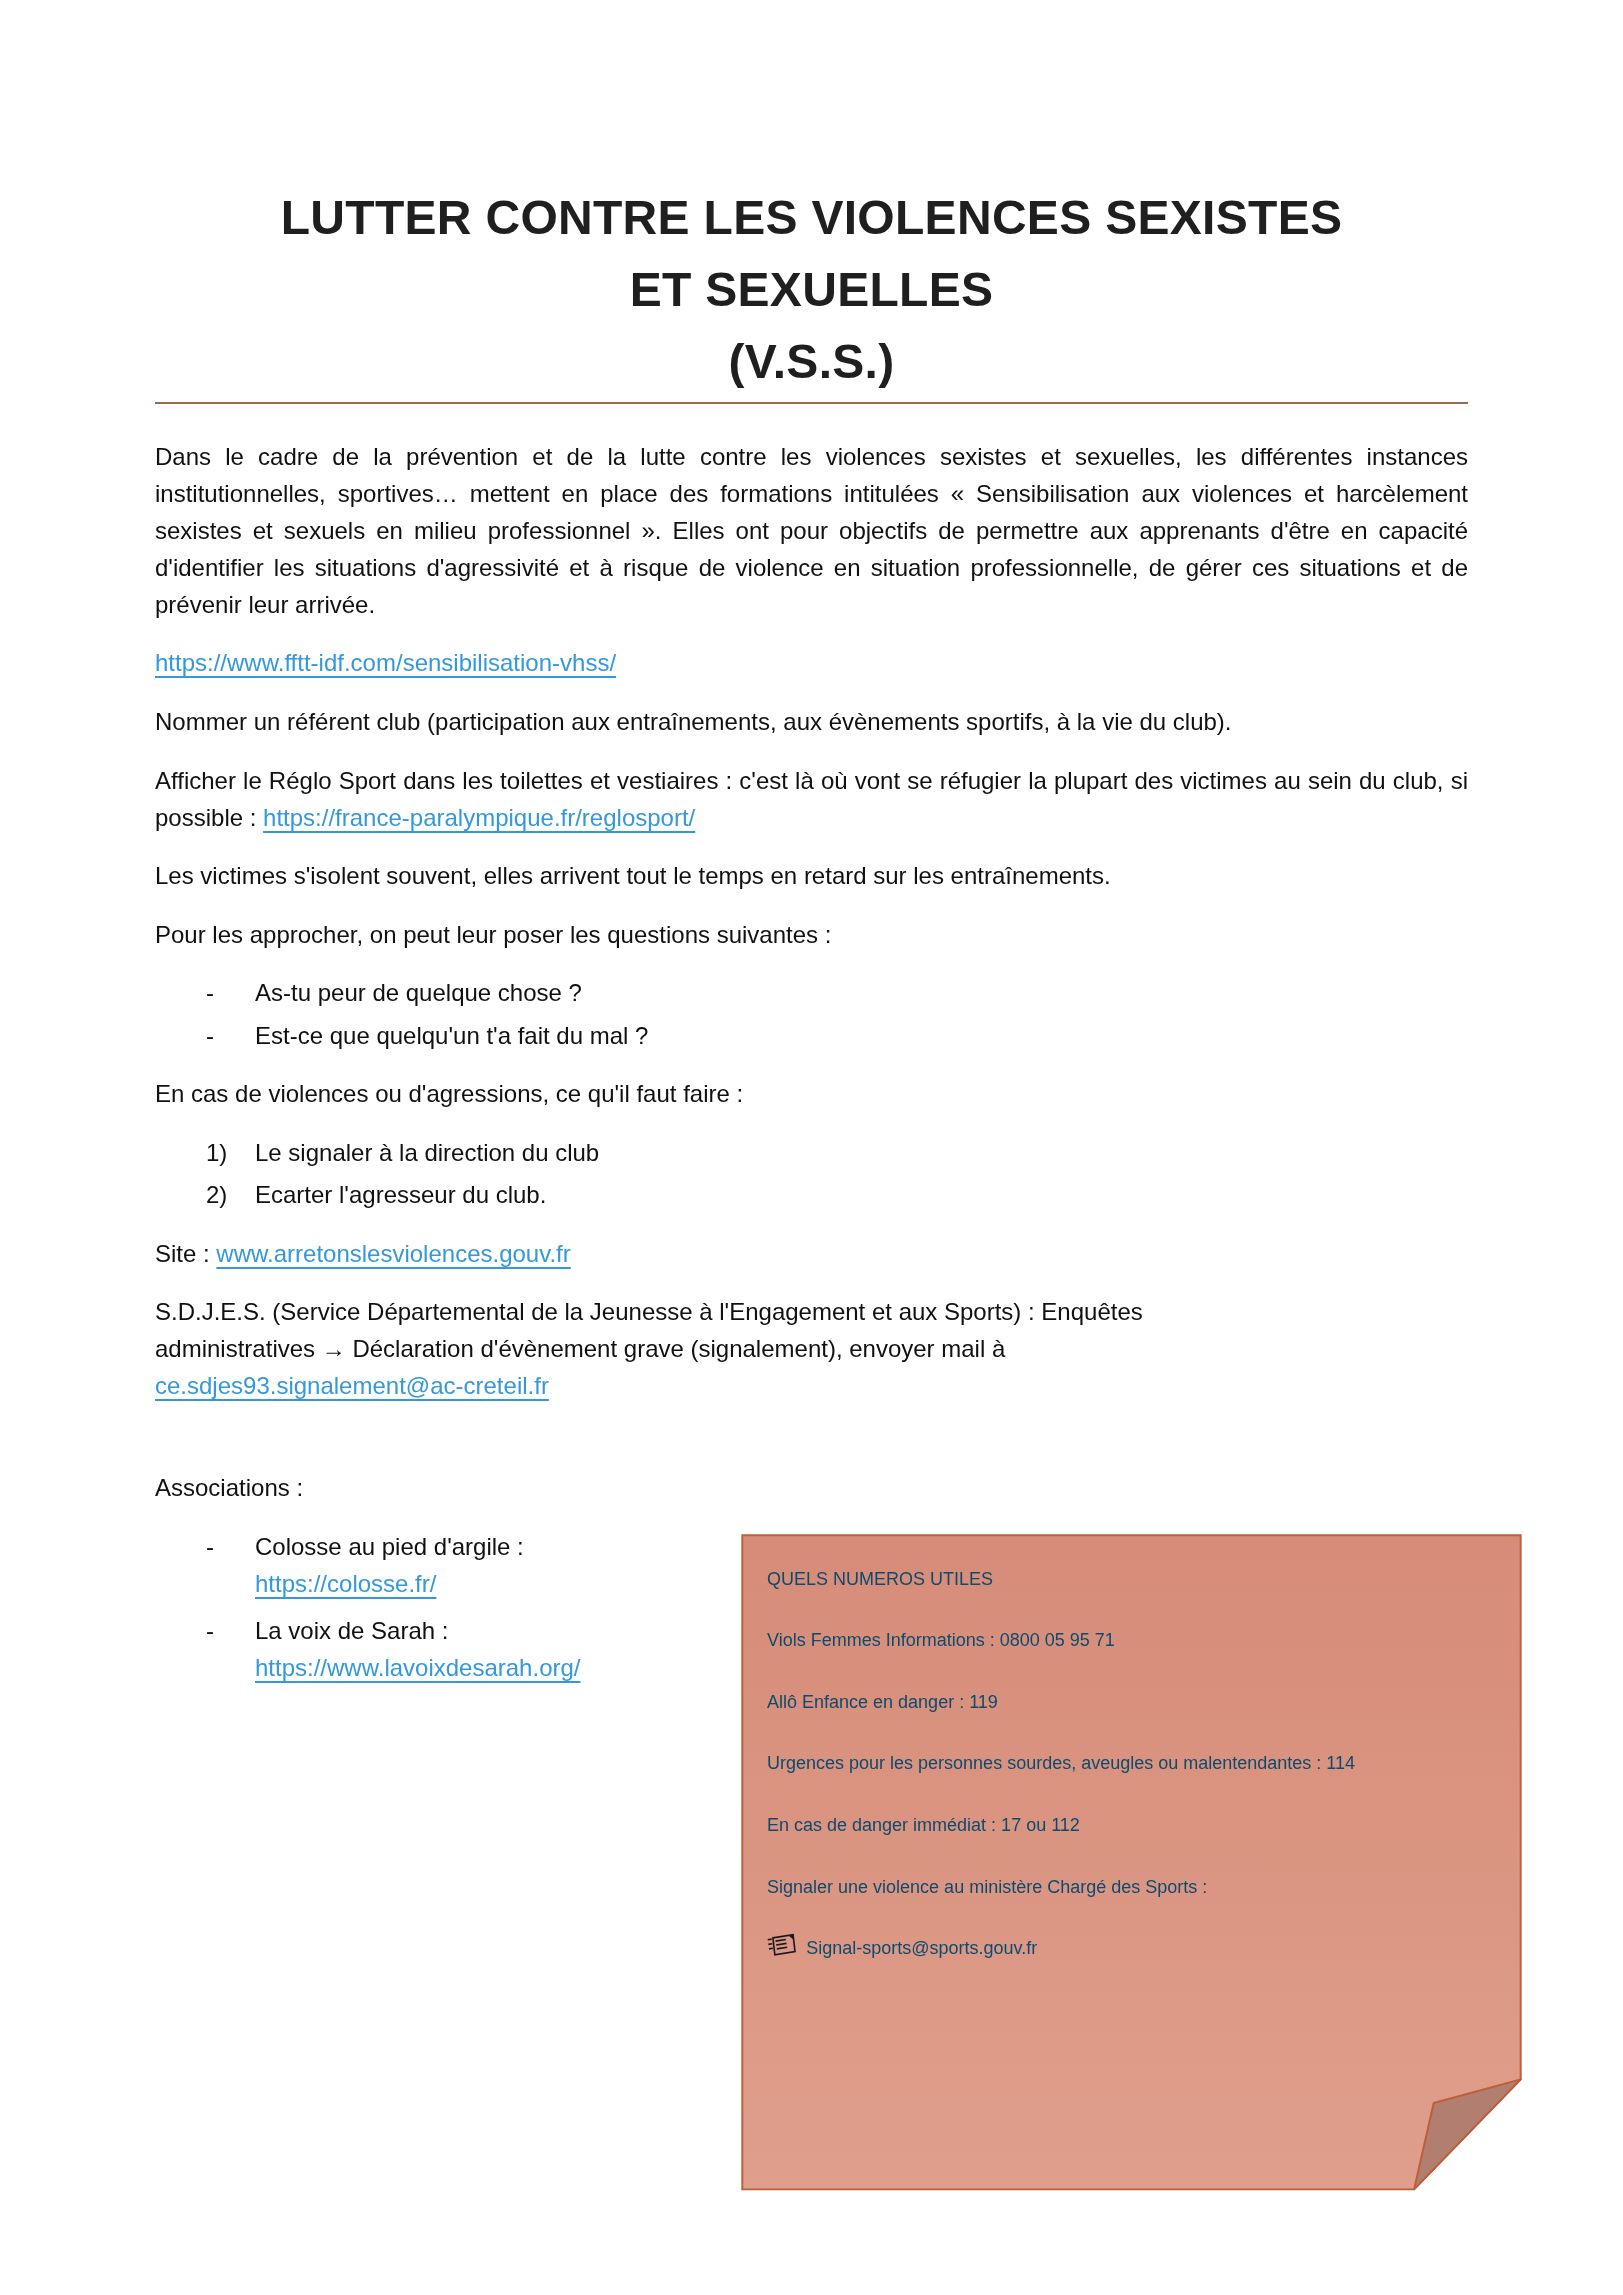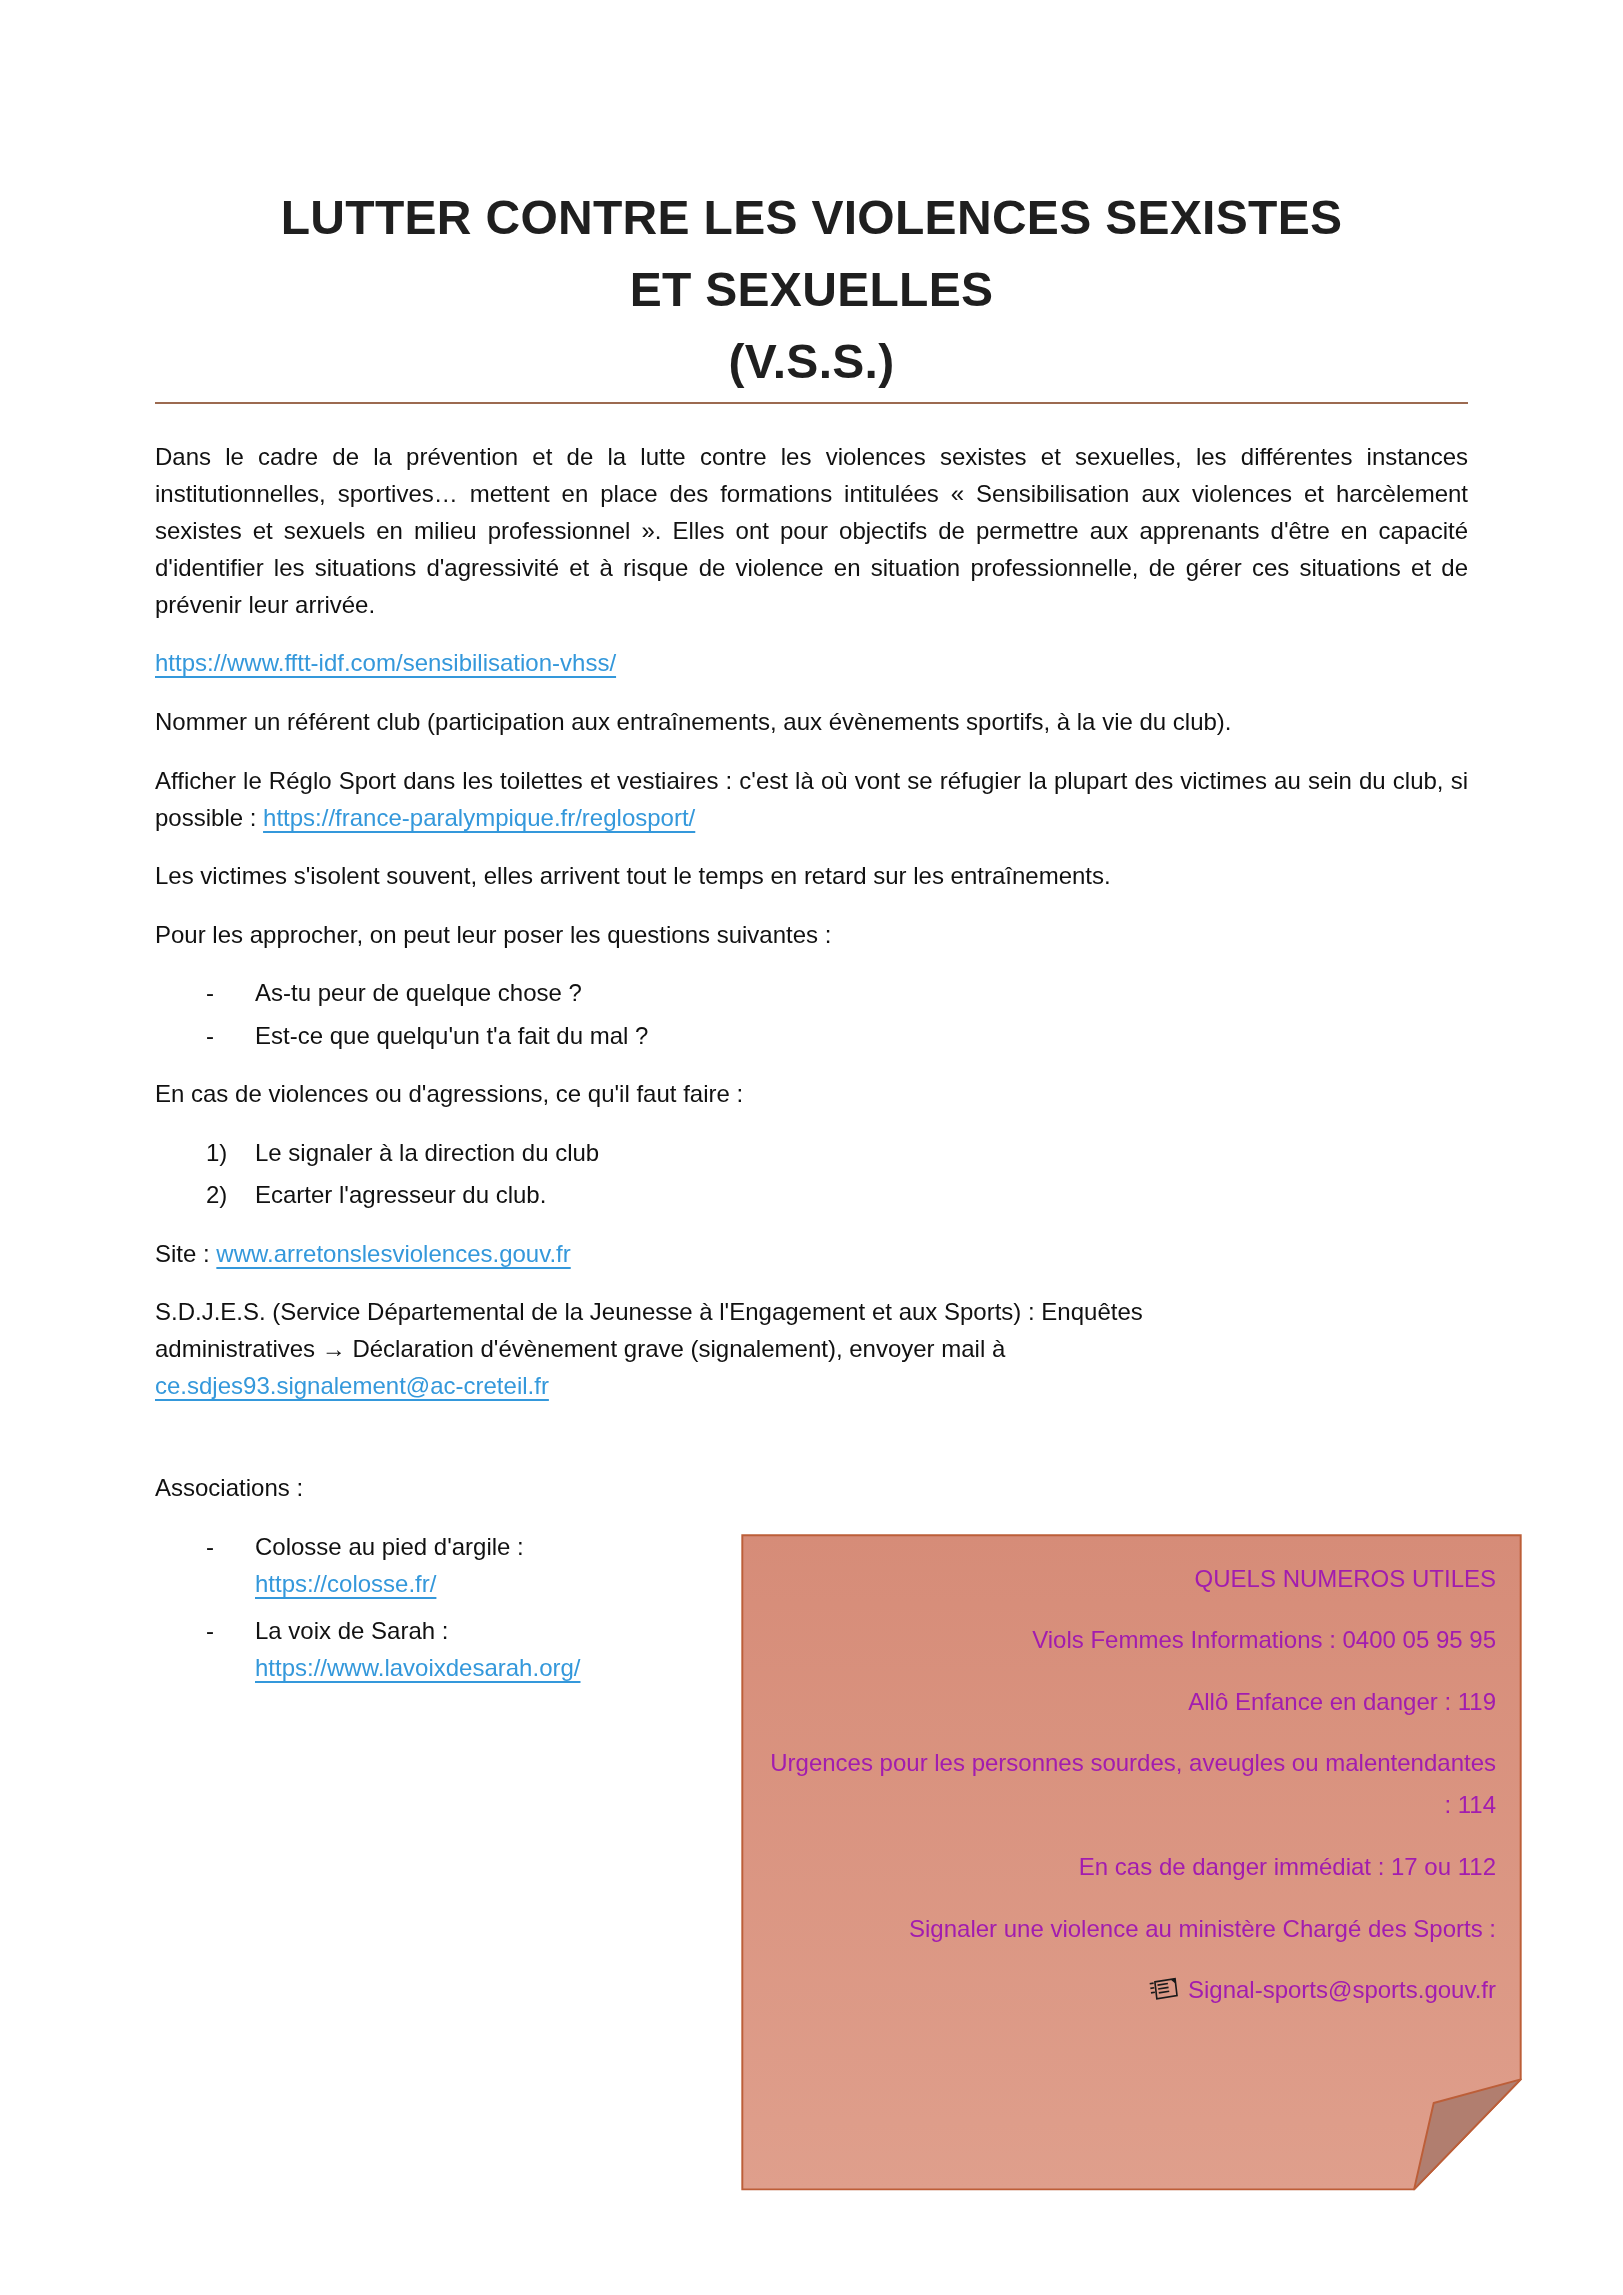--- a/index.html
+++ b/index.html
@@ -30,21 +30,21 @@
   .li { display: flex; padding-left: 51px; margin-bottom: 5.2px; }
   .li .marker { flex: 0 0 49px; }
   .assoc-label { margin-top: 65px !important; }
   .assoc { width: 563px; }
   .assoc .li { margin-bottom: 10.5px; }
 
   .infobox { position: absolute; left: 741px; top: 1534px; width: 781px; height: 658px; }
   .infobox svg.shape { position: absolute; left: 0; top: 0; width: 100%; height: 100%; }
   .infobox-content {
     position: absolute; left: 26px; right: 26px; top: 23.6px;
-    text-align: right; font-size: 24px; line-height: 42px; color: #a21caf;
+    text-align: left; font-size: 18px; line-height: 42px; color: #0c4a6e;
   }
   .infobox-content p { margin: 0 0 19.6px 0; }
   .ib-email { white-space: nowrap; }
   .mail-icon { display: inline-block; vertical-align: -3.9px; margin-right: 9.2px; }
 </style>
 </head>
 <body>
 
 <div id="page">
   <div class="content">
@@ -122,21 +122,21 @@
         <linearGradient id="boxgrad" x1="0" y1="0" x2="0" y2="1">
           <stop offset="0" stop-color="#d68c78"></stop>
           <stop offset="1" stop-color="#df9f8c"></stop>
         </linearGradient>
       </defs>
       <path d="M 2,2 L 1192,2 L 1192,833 L 1029,1001 L 2,1001 Z" fill="url(#boxgrad)" stroke="#bc5e38" stroke-width="3"></path>
       <path d="M 1192,833 L 1059,869 L 1029,1001 Z" fill="#b17e6f" stroke="#bc5e38" stroke-width="3" stroke-linejoin="round"></path>
     </svg>
     <div class="infobox-content">
       <p>QUELS NUMEROS UTILES</p>
-      <p>Viols Femmes Informations : 0400 05 95 95</p>
+      <p>Viols Femmes Informations : 0800 05 95 71</p>
       <p>Allô Enfance en danger : 119</p>
       <p>Urgences pour les personnes sourdes, aveugles ou malentendantes : 114</p>
       <p>En cas de danger immédiat : 17 ou 112</p>
       <p>Signaler une violence au ministère Chargé des Sports :</p>
       <p class="ib-email">
         <svg class="mail-icon" width="30" height="26" viewBox="0 0 46 40">
           <path d="M 9,9 L 40,4 L 43,30 L 12,35 Z" fill="none" stroke="#1a1a1a" stroke-width="2.5"></path>
           <path d="M 33,5.2 L 40,4 L 41,12 Z" fill="#1a1a1a"></path>
           <line x1="13" y1="14" x2="29" y2="11.5" stroke="#1a1a1a" stroke-width="2.5"></line>
           <line x1="14" y1="20" x2="30" y2="17.5" stroke="#1a1a1a" stroke-width="2.5"></line>

